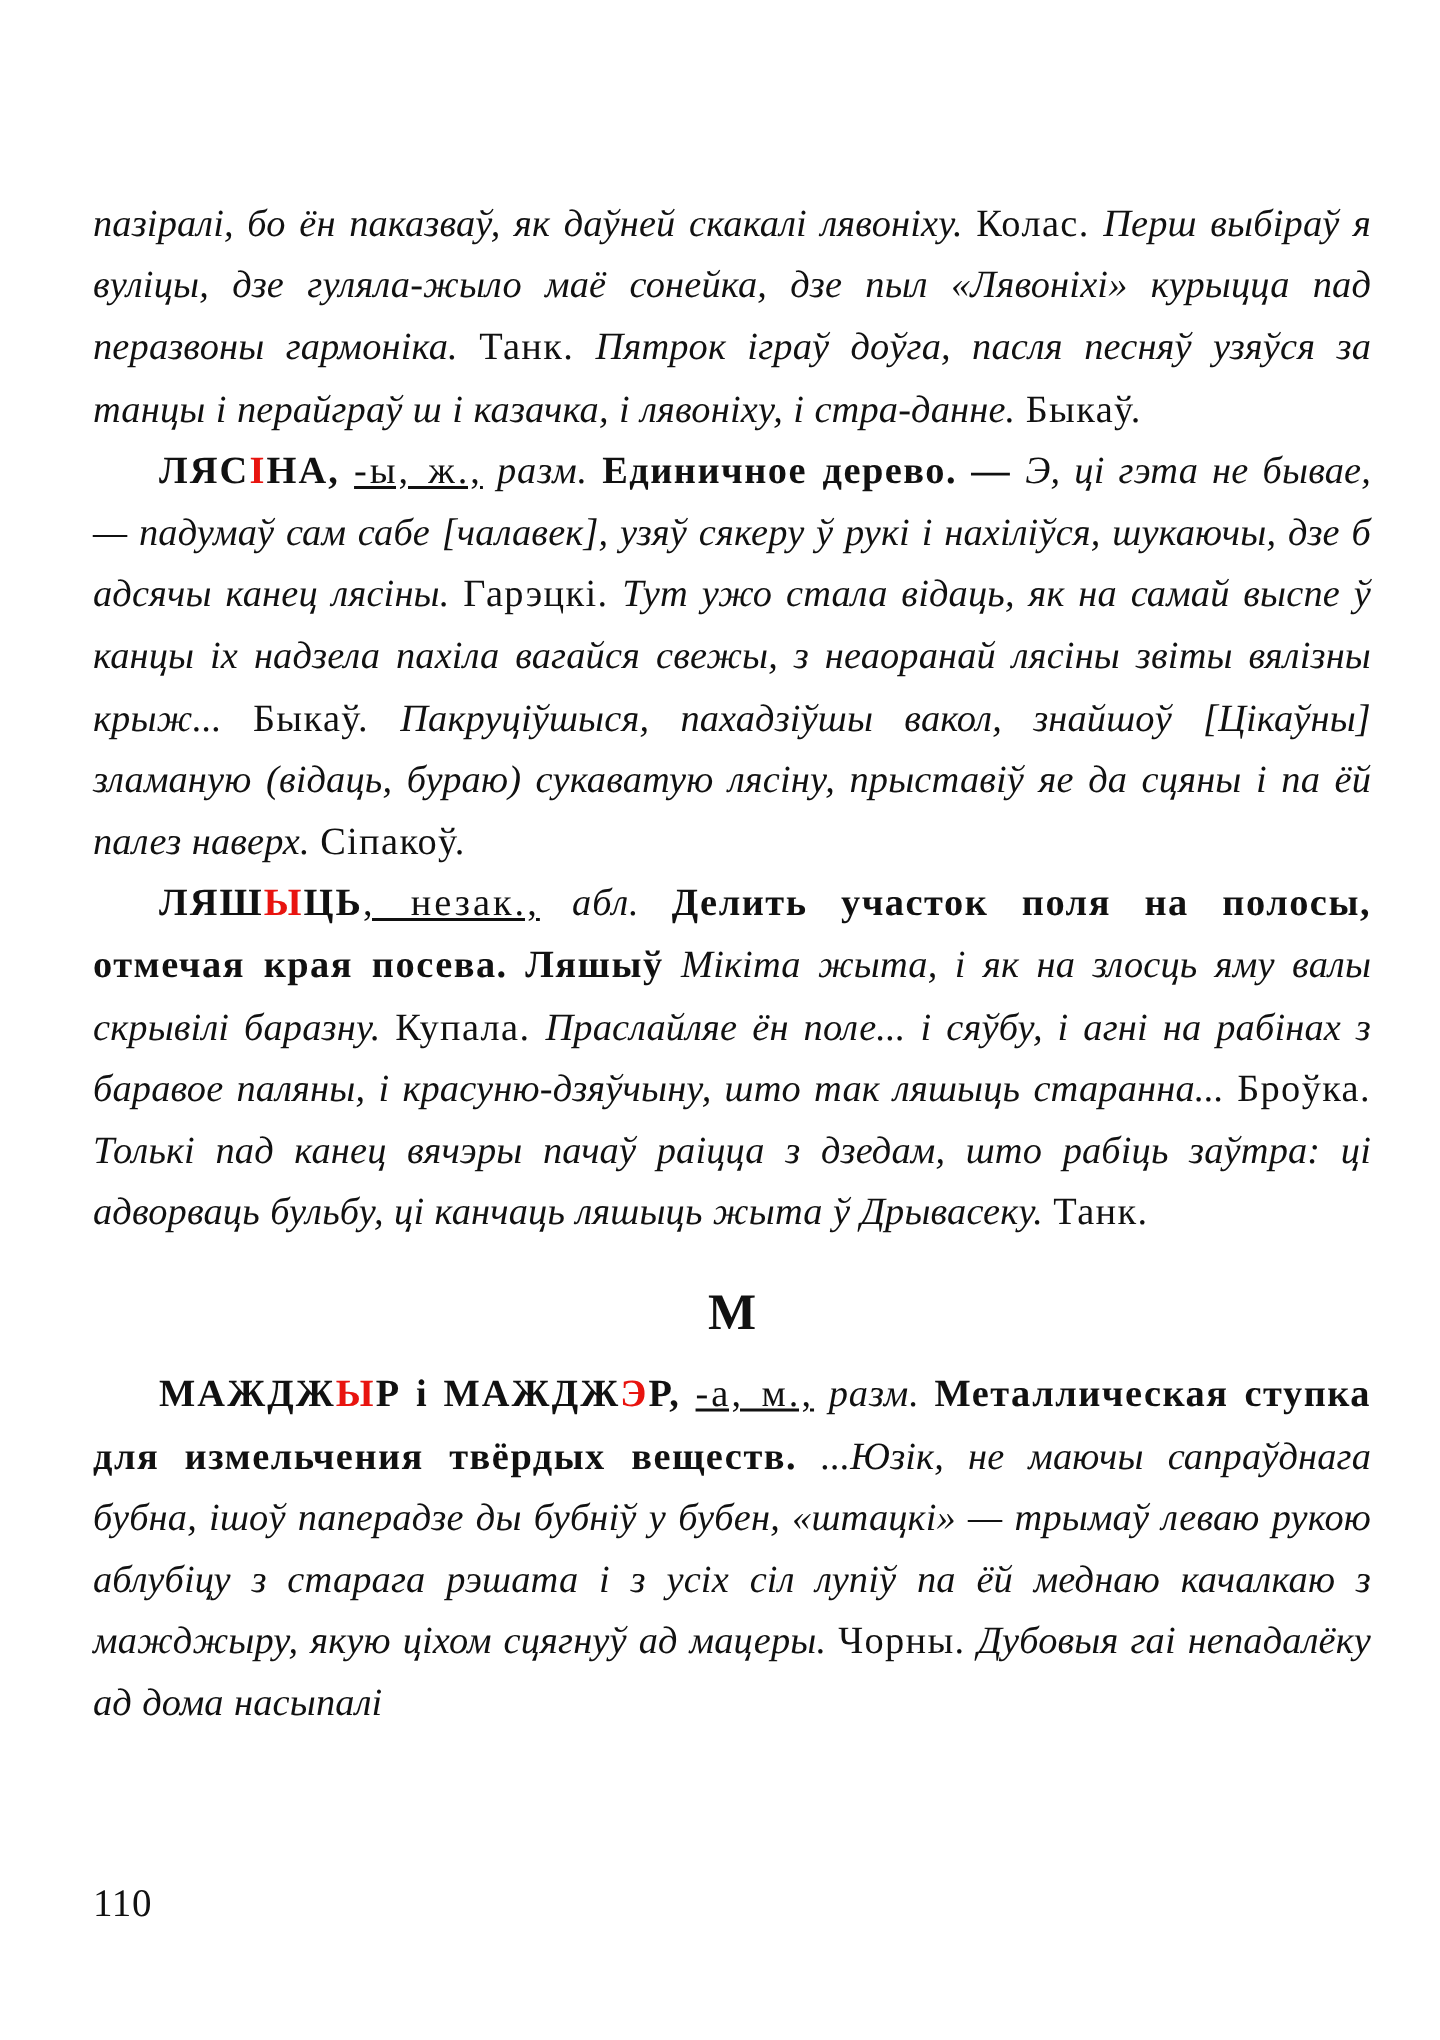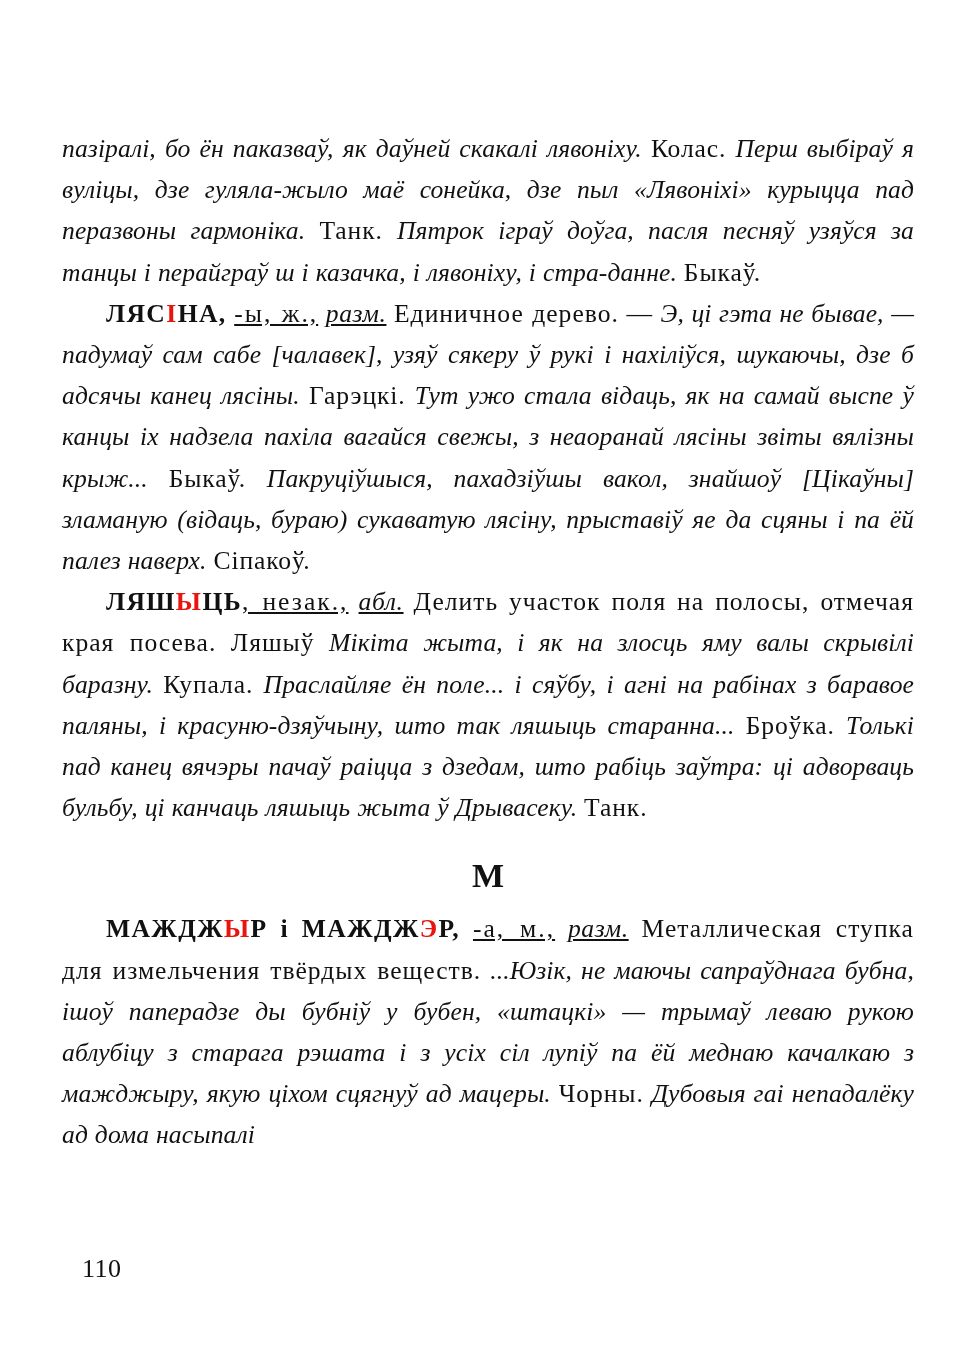--- a/index.html
+++ b/index.html
@@ -59,45 +59,44 @@
     font-weight: bold;
   }
   .gram {
     font-style: normal;
     letter-spacing: 2.0px;
     text-decoration: underline;
   }
   .mark {
     font-style: italic;
     letter-spacing: 0.6px;
-    text-decoration: underline;
   }
   .defn {
     font-style: normal;
     letter-spacing: 1.0px;
+    font-weight: bold;
   }
   
   .section-letter {
     text-align: center;
     font-weight: bold;
     font-size: 34px;
     line-height: 44px;
     margin: 26px 0 10px 0;
     letter-spacing: 0;
   }
   
   .folio {
     position: absolute;
     left: 62px;
     top: 1252px;
     font-size: 26px;
     line-height: 34px;
     font-style: normal;
     letter-spacing: 0.5px;
-    margin-left: 20px;
   }
 </style>
 </head>
 <body>
 
 <div class="page">
   <div class="col">
 
     <p class="para"><span class="it">пазіралі, бо ён паказваў, як даўней скакалі лявоніху.</span> <span class="author">Колас.</span> <span class="it">Перш выбіраў я вуліцы, дзе гуляла-жыло маё сонейка, дзе пыл «Лявоніхі» курыцца пад перазвоны гармоніка.</span> <span class="author">Танк.</span> <span class="it">Пятрок іграў доўга, пасля песняў узяўся за танцы і перайграў ш і казачка, і лявоніху, і стра-данне.</span> <span class="author">Быкаў.</span></p>
 

